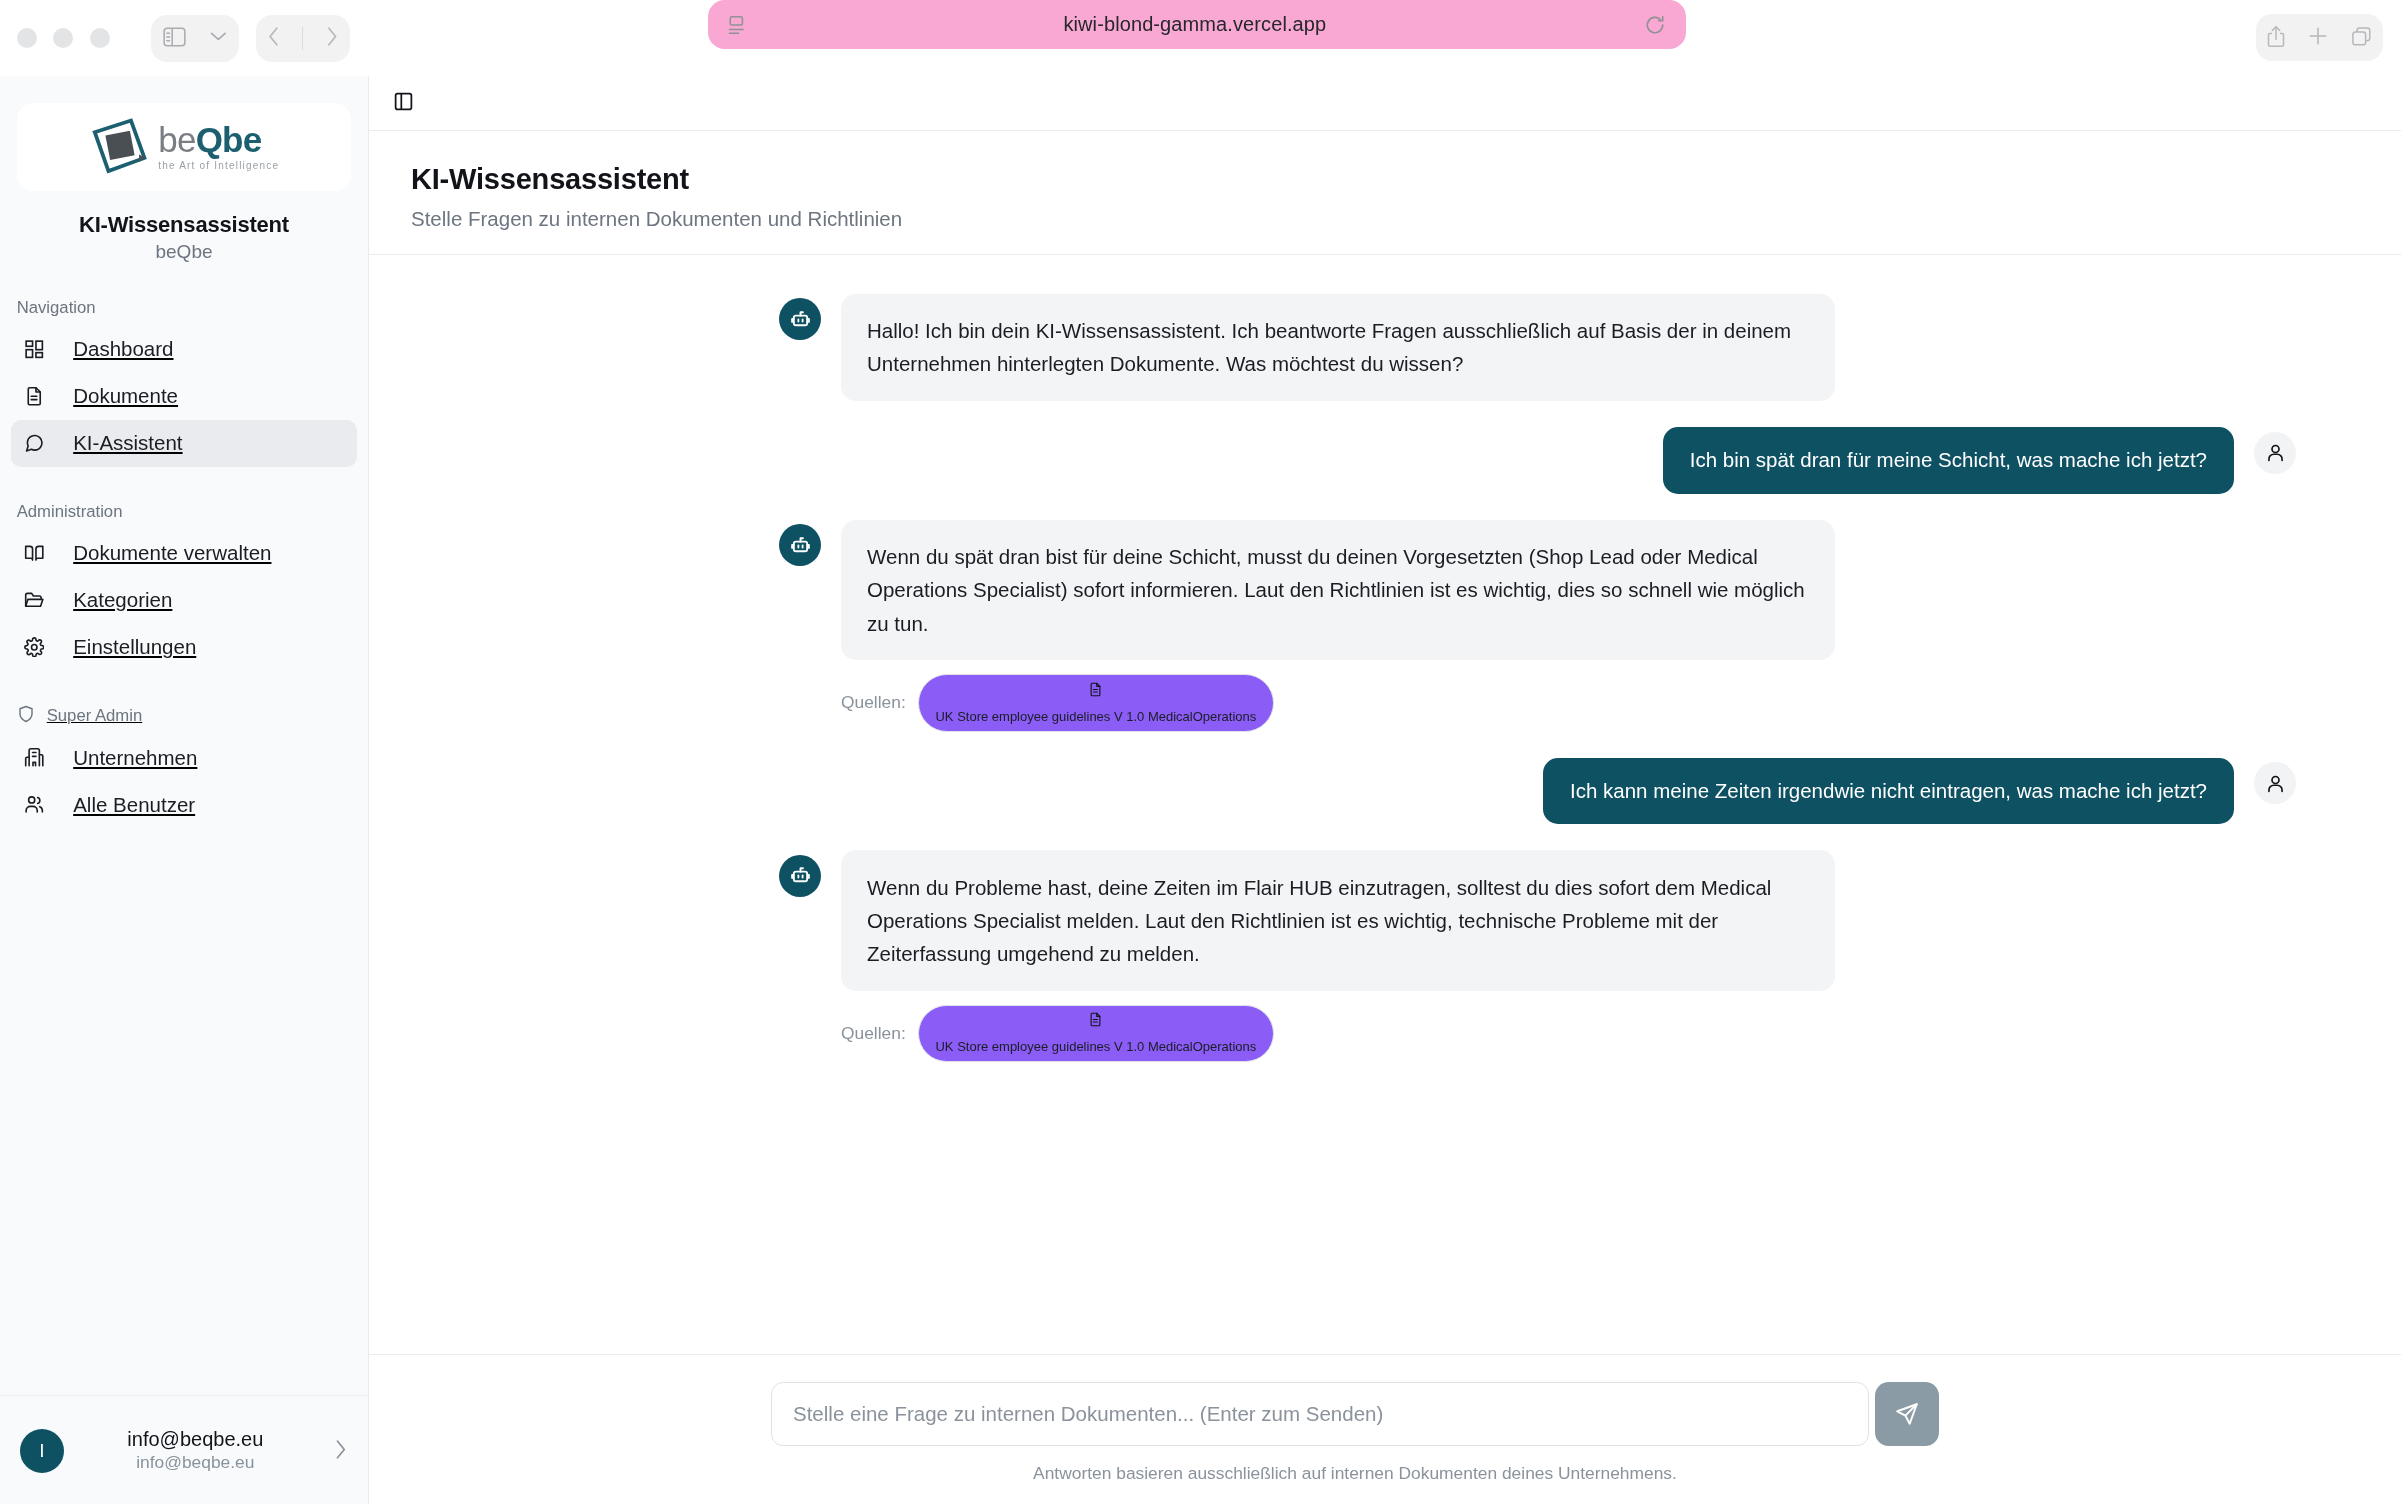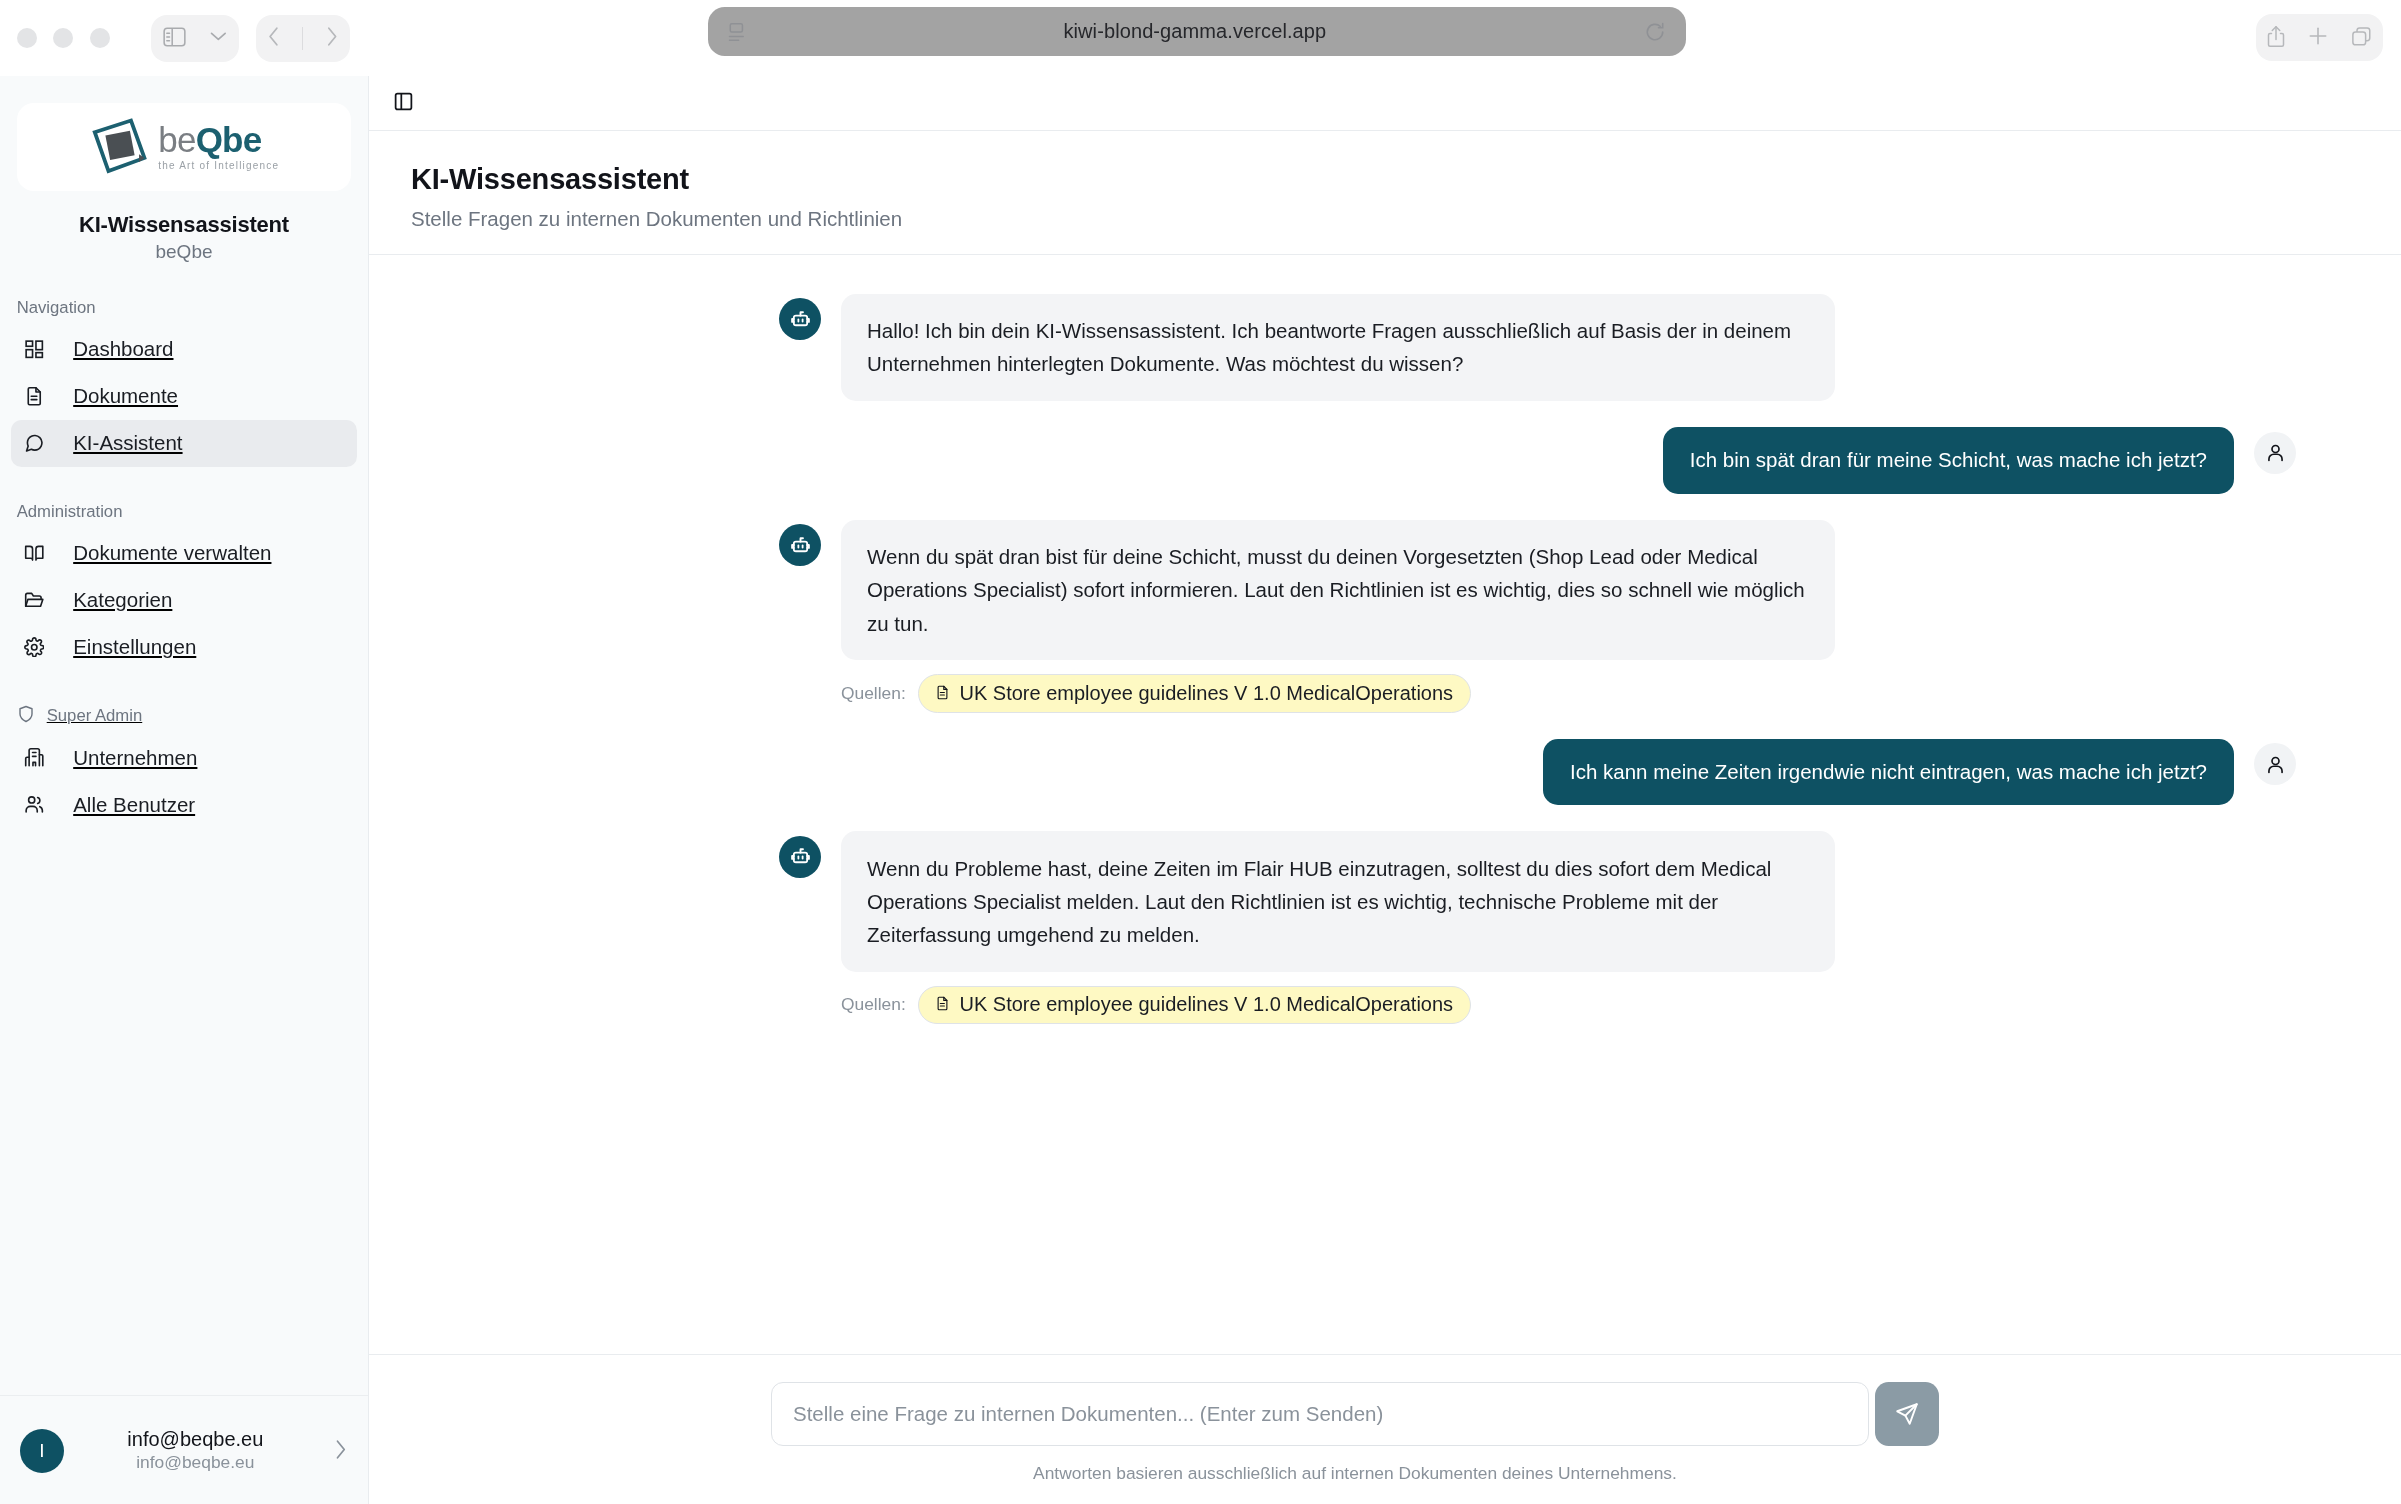--- a/index.html
+++ b/index.html
@@ -22,23 +22,23 @@
 
   .chrome-pill {
     background: #f2f2f3; border-radius: 16px; height: 47px;
     display: flex; align-items: center;
   }
   .sidebar-toggle-group { margin-left: 41px; width: 88px; justify-content: space-around; }
   .navarrows-group { margin-left: 16.7px; width: 94px; justify-content: space-around; }
   .nav-divider { width: 1.1px; height: 23px; background: #dcdcde; }
 
   .urlbar {
-    position: absolute; left: 708px; top: 7px;
+    position: absolute; left: 708px; top: 0;
     width: 978px; height: 49px;
-    background: #a3a3a3; border-radius: 16.7px;
+    background: #f9a8d4; border-radius: 16.7px;
     display: flex; align-items: center;
   }
   .url-reader { margin-left: 20px; display: flex; }
   .url-text {
     flex: 1; text-align: center;
     font-size: 20px; color: #26272b; letter-spacing: 0.1px;
   }
   .url-reload { margin-right: 21px; display: flex; }
 
   .right-tools {
@@ -152,23 +152,24 @@
     background: #0e5163; color: #ffffff;
     border-radius: 15px; padding: 18px 27px;
     font-size: 20.5px; line-height: 1.5;
     max-width: 1062px;
   }
   .sources-row { display: flex; align-items: center; gap: 12px; margin-top: 13.7px; }
   .sources-label { font-size: 17.4px; color: #8a929b; }
   .source-chip {
     display: inline-flex; align-items: center; gap: 9px;
     border: 0.8px solid #dfe3e7; border-radius: 758px;
-    background: #fef9c3;
-    padding: 6.8px 16.7px; font-size: 20px; color: #1a1d23;
+    background: #8b5cf6;
+    padding: 6.8px 16.7px; font-size: 13px; color: #1a1d23;
     cursor: pointer;
+    flex-direction: column;
   }
 
   
   .composer-wrap { border-top: 0.8px solid #e9ecef; padding: 27px 0 21px 0; }
   .composer-row { display: flex; align-items: center; gap: 6px; width: 1168px; margin-left: 402px; }
   .composer-input {
     flex: 1; height: 64px;
     border: 0.8px solid #dfe3e7; border-radius: 12px;
     background: #ffffff;
     font-size: 20.5px; color: #12141a;

